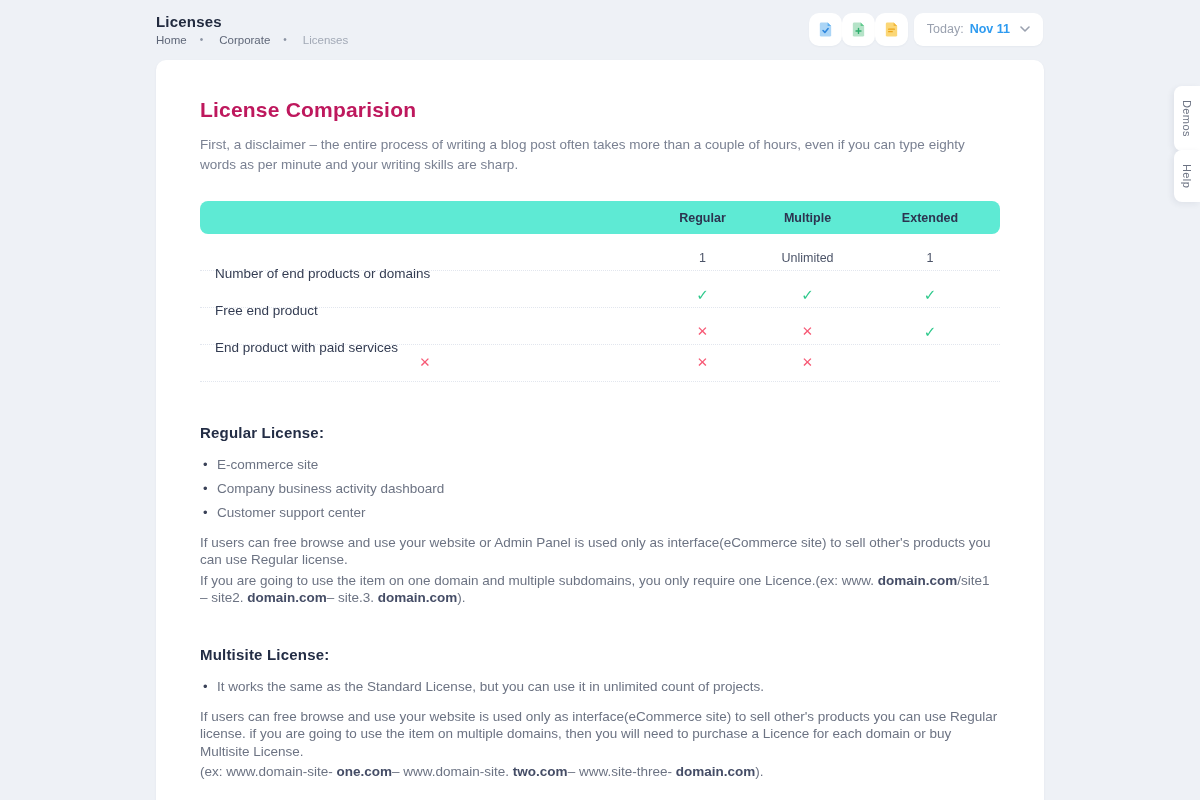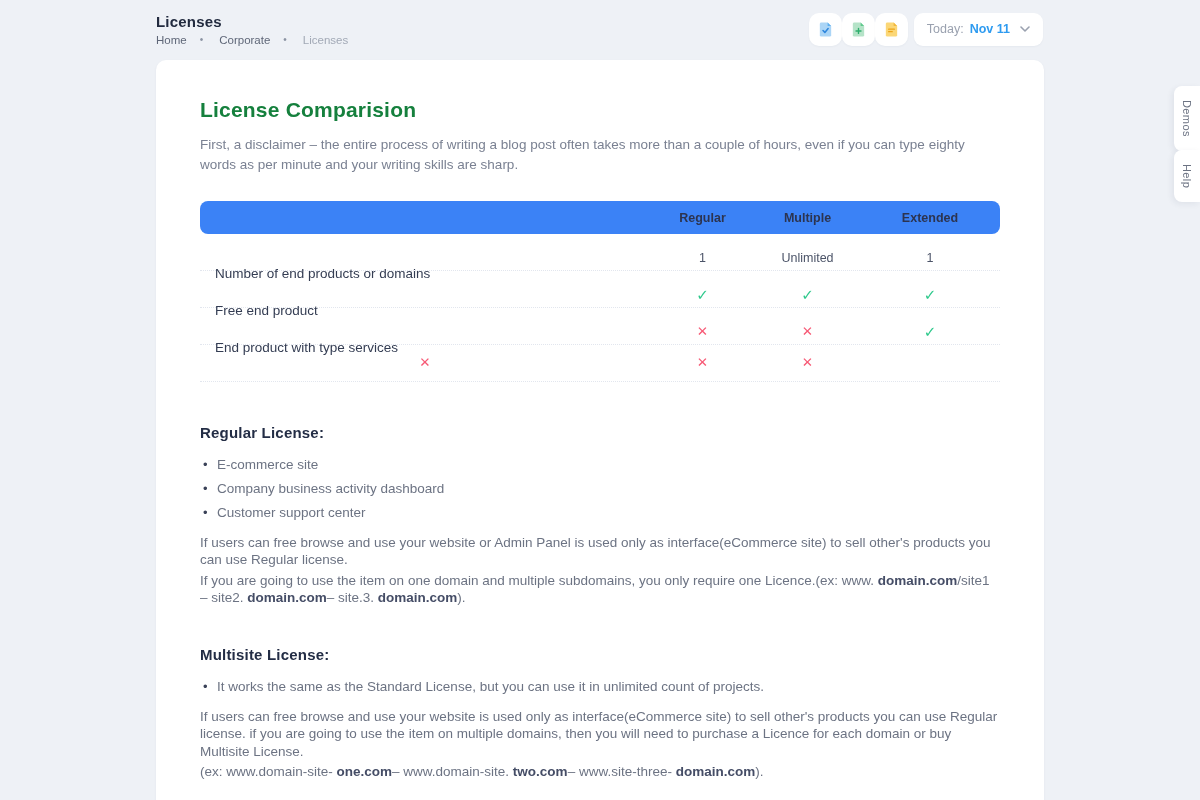--- a/index.html
+++ b/index.html
@@ -56,33 +56,33 @@
   .side-tab.demos{top:86px;}
   .side-tab.help{top:150px;}
   
   .card{
     position:absolute;left:156px;top:60px;width:888px;height:780px;
     background:#fff;border-radius:10px;
     box-shadow:0 1px 3px rgba(30,40,70,.05);
     padding:38px 44px 0 44px;
   }
   .card h1{
-    font-size:21px;font-weight:700;color:#15803d;letter-spacing:.2px;
+    font-size:21px;font-weight:700;color:#be185d;letter-spacing:.2px;
   }
   .intro{
     margin-top:13px;font-size:13.5px;line-height:1.45;color:#7a8192;
   }
   
   .cmp-table{margin-top:27px;}
   .t-row{
     display:grid;grid-template-columns:1fr 105px 105px 140px;
     align-items:center;
   }
   .t-head{
-    background:#3b82f6;border-radius:8px;height:33px;
+    background:#5eead4;border-radius:8px;height:33px;
   }
   .t-head .col{
     text-align:center;font-size:12.5px;font-weight:700;color:#2c3450;
   }
   .t-body .t-row{
     height:37px;border-bottom:1px dotted #e2e6ee;
   }
   .t-label{font-size:13.5px;color:#333c52;padding-left:15px;margin-top:32px;}
   .t-val{text-align:center;font-size:12.5px;color:#4c5468;}
   .mark{font-size:15px;line-height:1;}
@@ -184,21 +184,21 @@
         <div class="t-val"><span class="mark" data-kind="text">Unlimited</span></div>
         <div class="t-val"><span class="mark" data-kind="text">1</span></div>
       </div>
       <div class="t-row">
         <div class="t-label">Free end product</div>
         <div class="t-val"><span class="mark" data-kind="check">✓</span></div>
         <div class="t-val"><span class="mark" data-kind="check">✓</span></div>
         <div class="t-val"><span class="mark" data-kind="check">✓</span></div>
       </div>
       <div class="t-row">
-        <div class="t-label">End product with type services</div>
+        <div class="t-label">End product with paid services</div>
         <div class="t-val"><span class="mark" data-kind="cross">✕</span></div>
         <div class="t-val"><span class="mark" data-kind="cross">✕</span></div>
         <div class="t-val"><span class="mark" data-kind="check">✓</span></div>
       </div>
       <div class="t-row">
         <div class="t-val"><span class="mark" data-kind="cross">✕</span></div>
         <div class="t-val"><span class="mark" data-kind="cross">✕</span></div>
         <div class="t-val"><span class="mark" data-kind="cross">✕</span></div>
       </div>
     </div>

